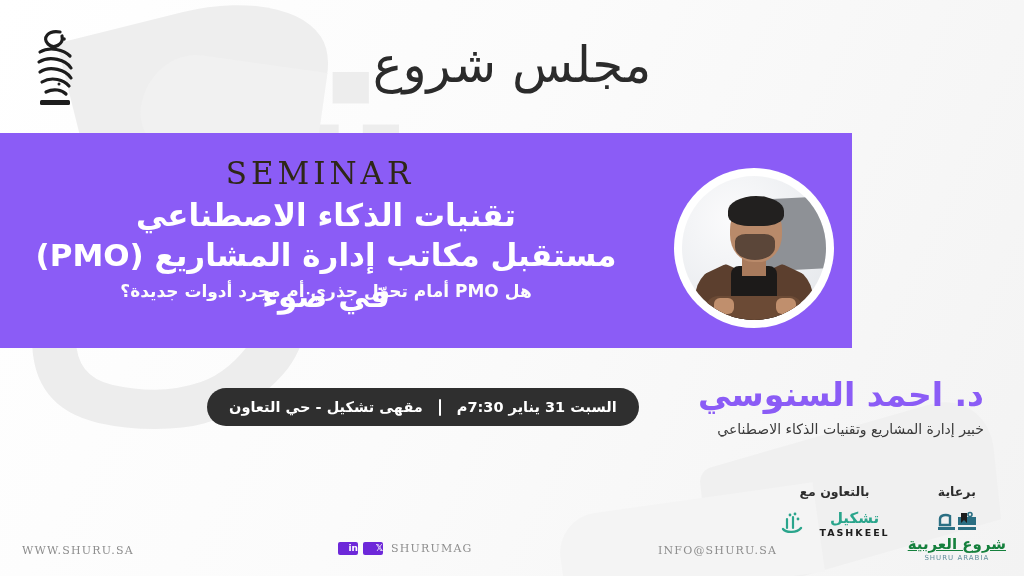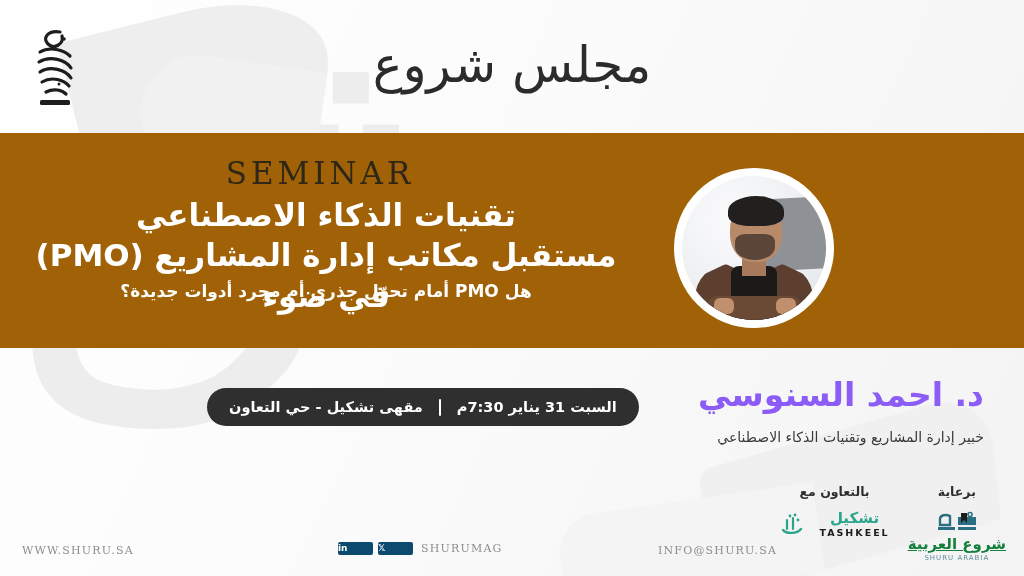--- a/index.html
+++ b/index.html
@@ -100,23 +100,23 @@
     font-weight: 400;
     z-index: 4;
     letter-spacing: 1px;
   }
 
   
   .band {
     position: absolute;
     left: 0;
     top: 133px;
-    width: 1024px;
+    width: 852px;
     height: 215px;
-    background: #a16207;
+    background: #8b5cf6;
     z-index: 3;
   }
   .band-inner {
     position: relative;
     width: 100%;
     height: 100%;
   }
   .seminar-word {
     position: absolute;
     top: 22px;
@@ -276,21 +276,21 @@
     z-index: 5;
   }
   .speaker-name {
     font-size: 33px;
     font-weight: 700;
     color: #8b5cf6;
     line-height: 1.15;
     letter-spacing: 0;
   }
   .speaker-role {
-    margin-top: 15px;
+    margin-top: 7px;
     font-size: 14px;
     color: #3a3a3a;
     font-weight: 400;
   }
 
   
   .pill {
     position: absolute;
     left: 207px;
     top: 388px;
@@ -357,21 +357,21 @@
   .tash-latin {
     font-size: 9.5px;
     letter-spacing: 2px;
     color: #1d1d1d;
     font-weight: 700;
     margin-top: 0px;
   }
   .sp-icon { display:block; margin: 1px auto 2px; }
   .tash-row {
     display: flex;
-    align-items: flex-end;
+    align-items: center;
     justify-content: center;
     gap: 14px;
     direction: rtl;
   }
 
   
   .footer {
     position: absolute;
     left: 0;
     bottom: 0;
@@ -397,27 +397,27 @@
     gap: 5px;
   }
   .f-social .sname {
     font-size: 11px;
     letter-spacing: 1.2px;
     color: #8d8d8d;
     font-family: "DejaVu Serif", "Liberation Serif", serif;
     margin-left: 3px;
   }
   .sq-icon {
-    width: 35px; height: 13px;
-    background: #0c4a6e;
+    width: 20px; height: 13px;
+    background: #6d28d9;
     border-radius: 2px;
     color: #ffffff;
     font-size: 9px;
     line-height: 13px;
-    text-align: left;
+    text-align: right;
     font-weight: 700;
     font-family: "DejaVu Sans", "Liberation Sans", sans-serif;
   }
   .f-mail {
     position: absolute;
     left: 658px;
     top: 12px;
     font-size: 11px;
     letter-spacing: 1.2px;
     color: #8d8d8d;

